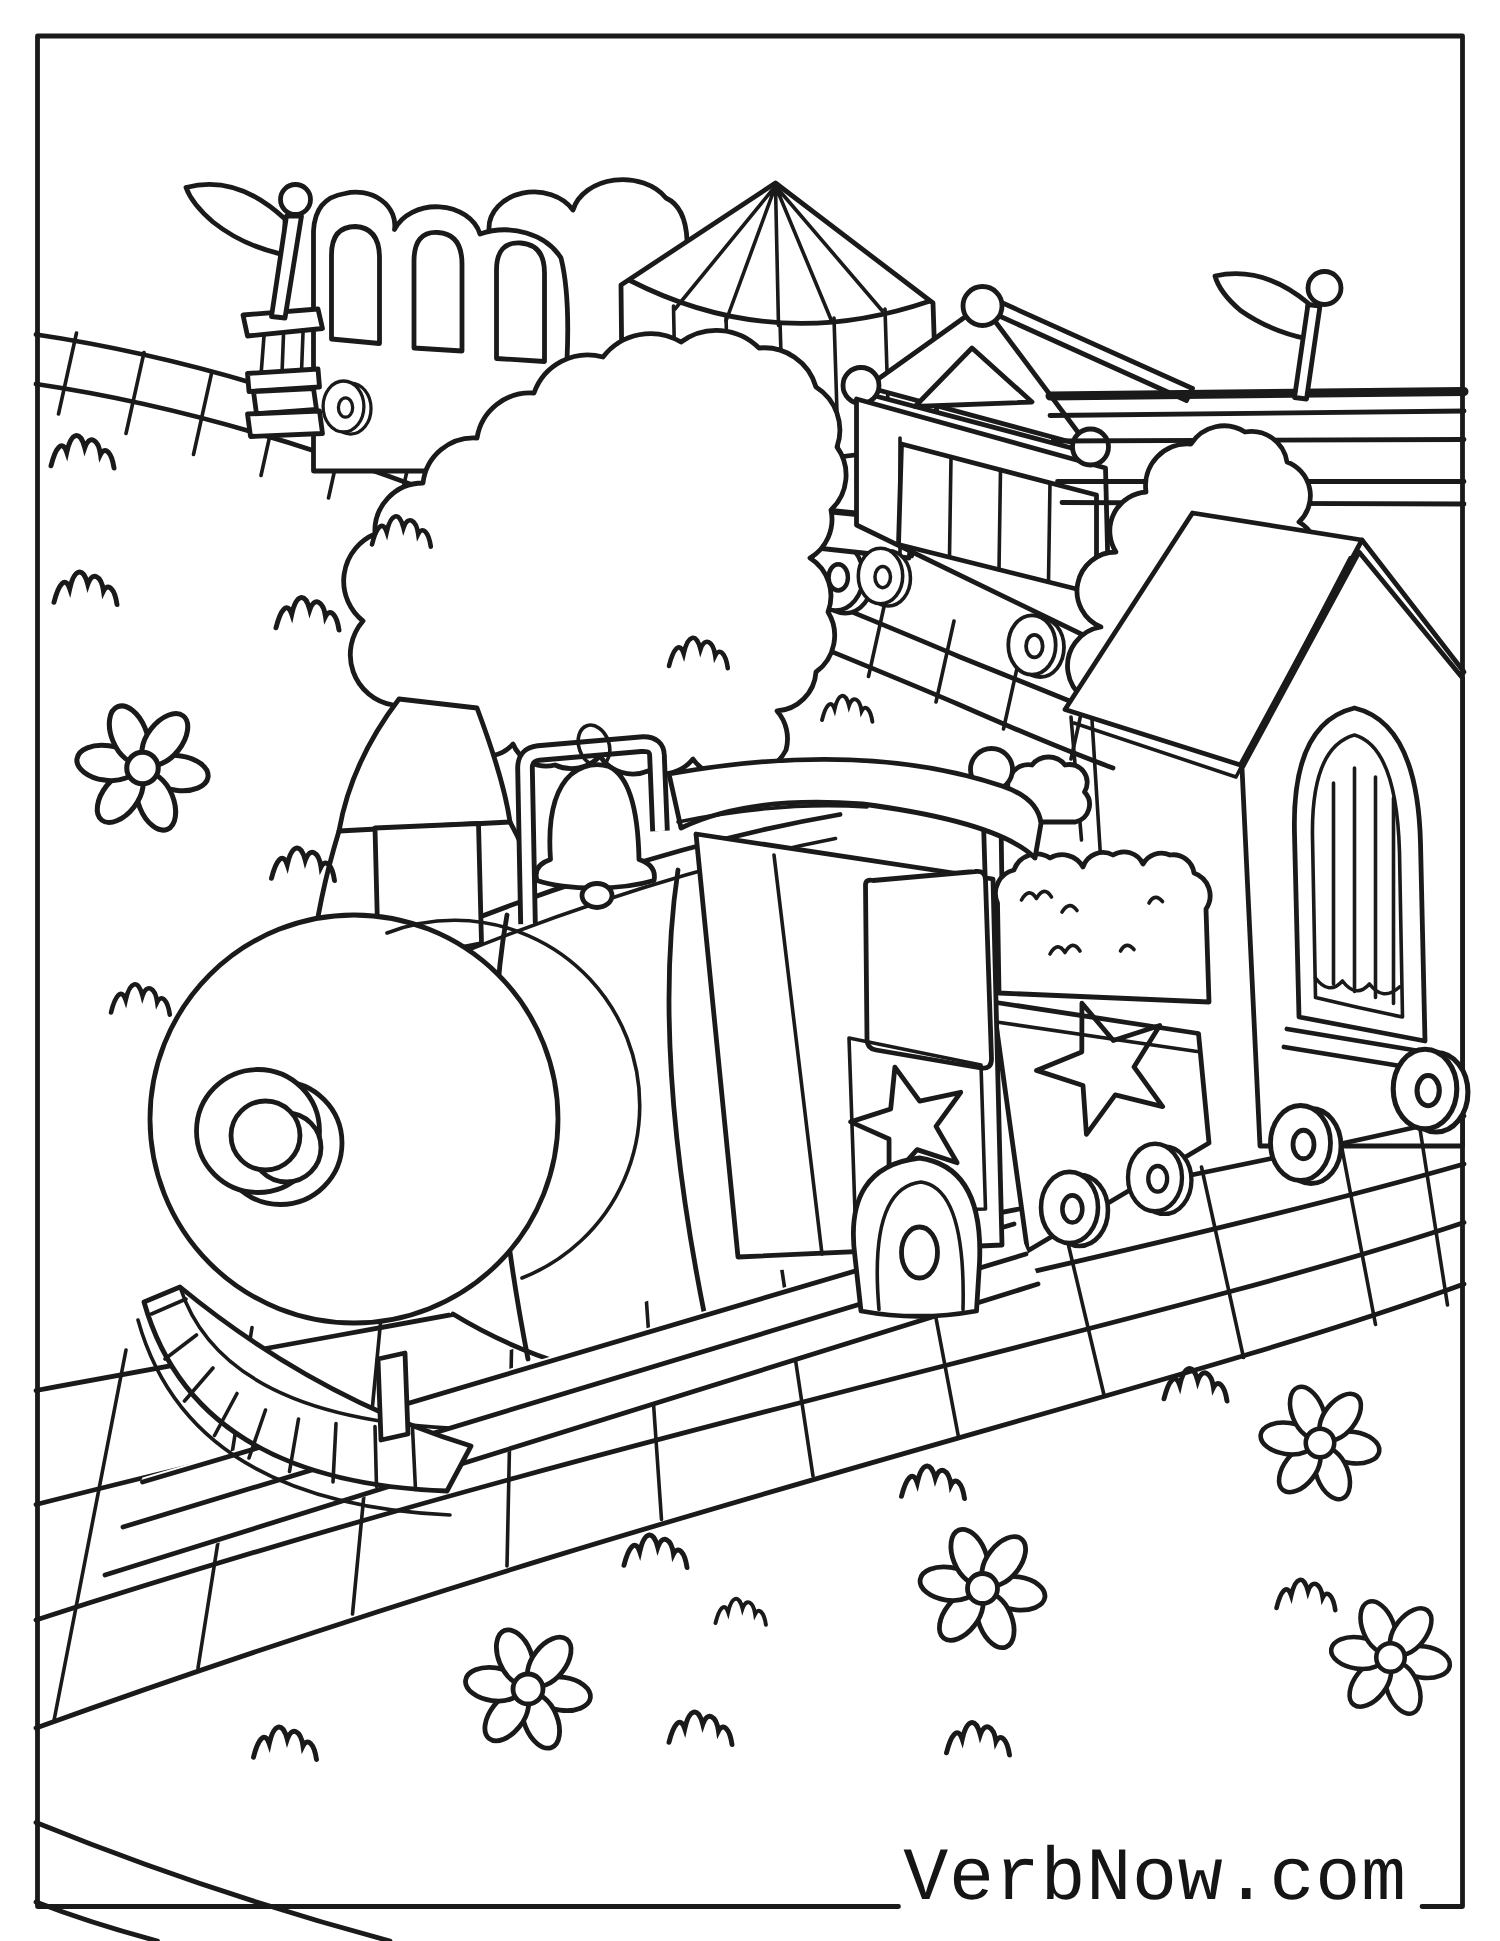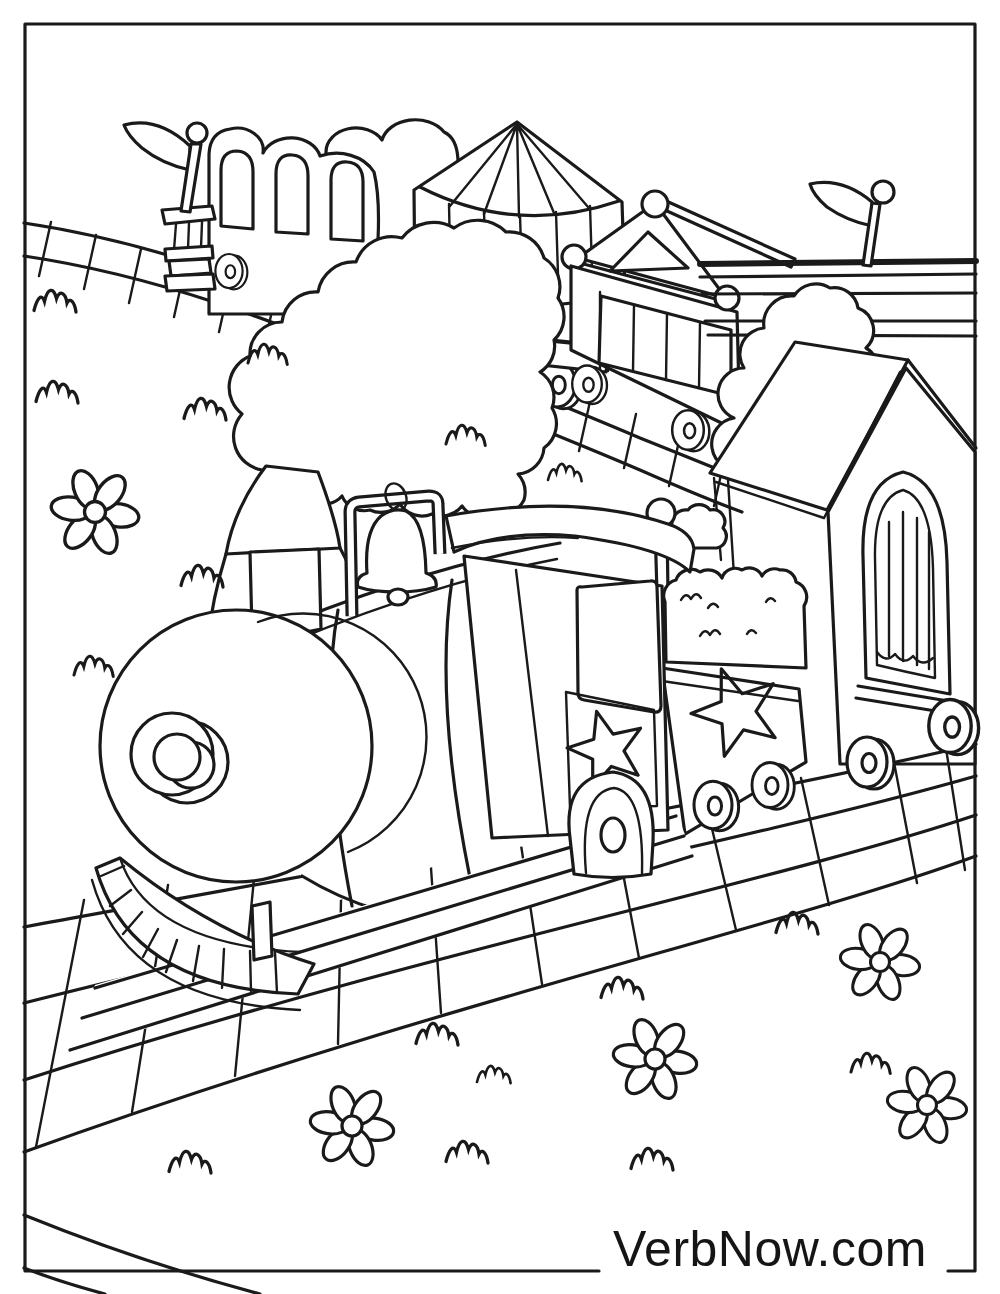--- a/index.html
+++ b/index.html
@@ -1,18 +1,18 @@
 <!DOCTYPE html>
 <html><head>
 <meta charset="utf-8">
 <style>
   html,body { margin:0; padding:0; background:#e8e8e8; }
   .page {
     position:relative; width:1000px; height:1294px; background:#ffffff;
-    font-family:Liberation Sans, sans-serif; overflow:hidden;
+    font-family:Liberation Mono, monospace; overflow:hidden;
   }
   .page svg { position:absolute; left:0; top:0; }
   
   .s  { fill:none; stroke:#1a1a1a; stroke-width:3.2; stroke-linecap:round; stroke-linejoin:round; }
   
   .w  { fill:#ffffff; stroke:#1a1a1a; stroke-width:3.2; stroke-linecap:round; stroke-linejoin:round; }
   .thin { stroke-width:2.4; }
   .thick { stroke-width:6; }
   .watermark { font-size:50px; fill:#151515; letter-spacing:0.5px; }
 </style>

